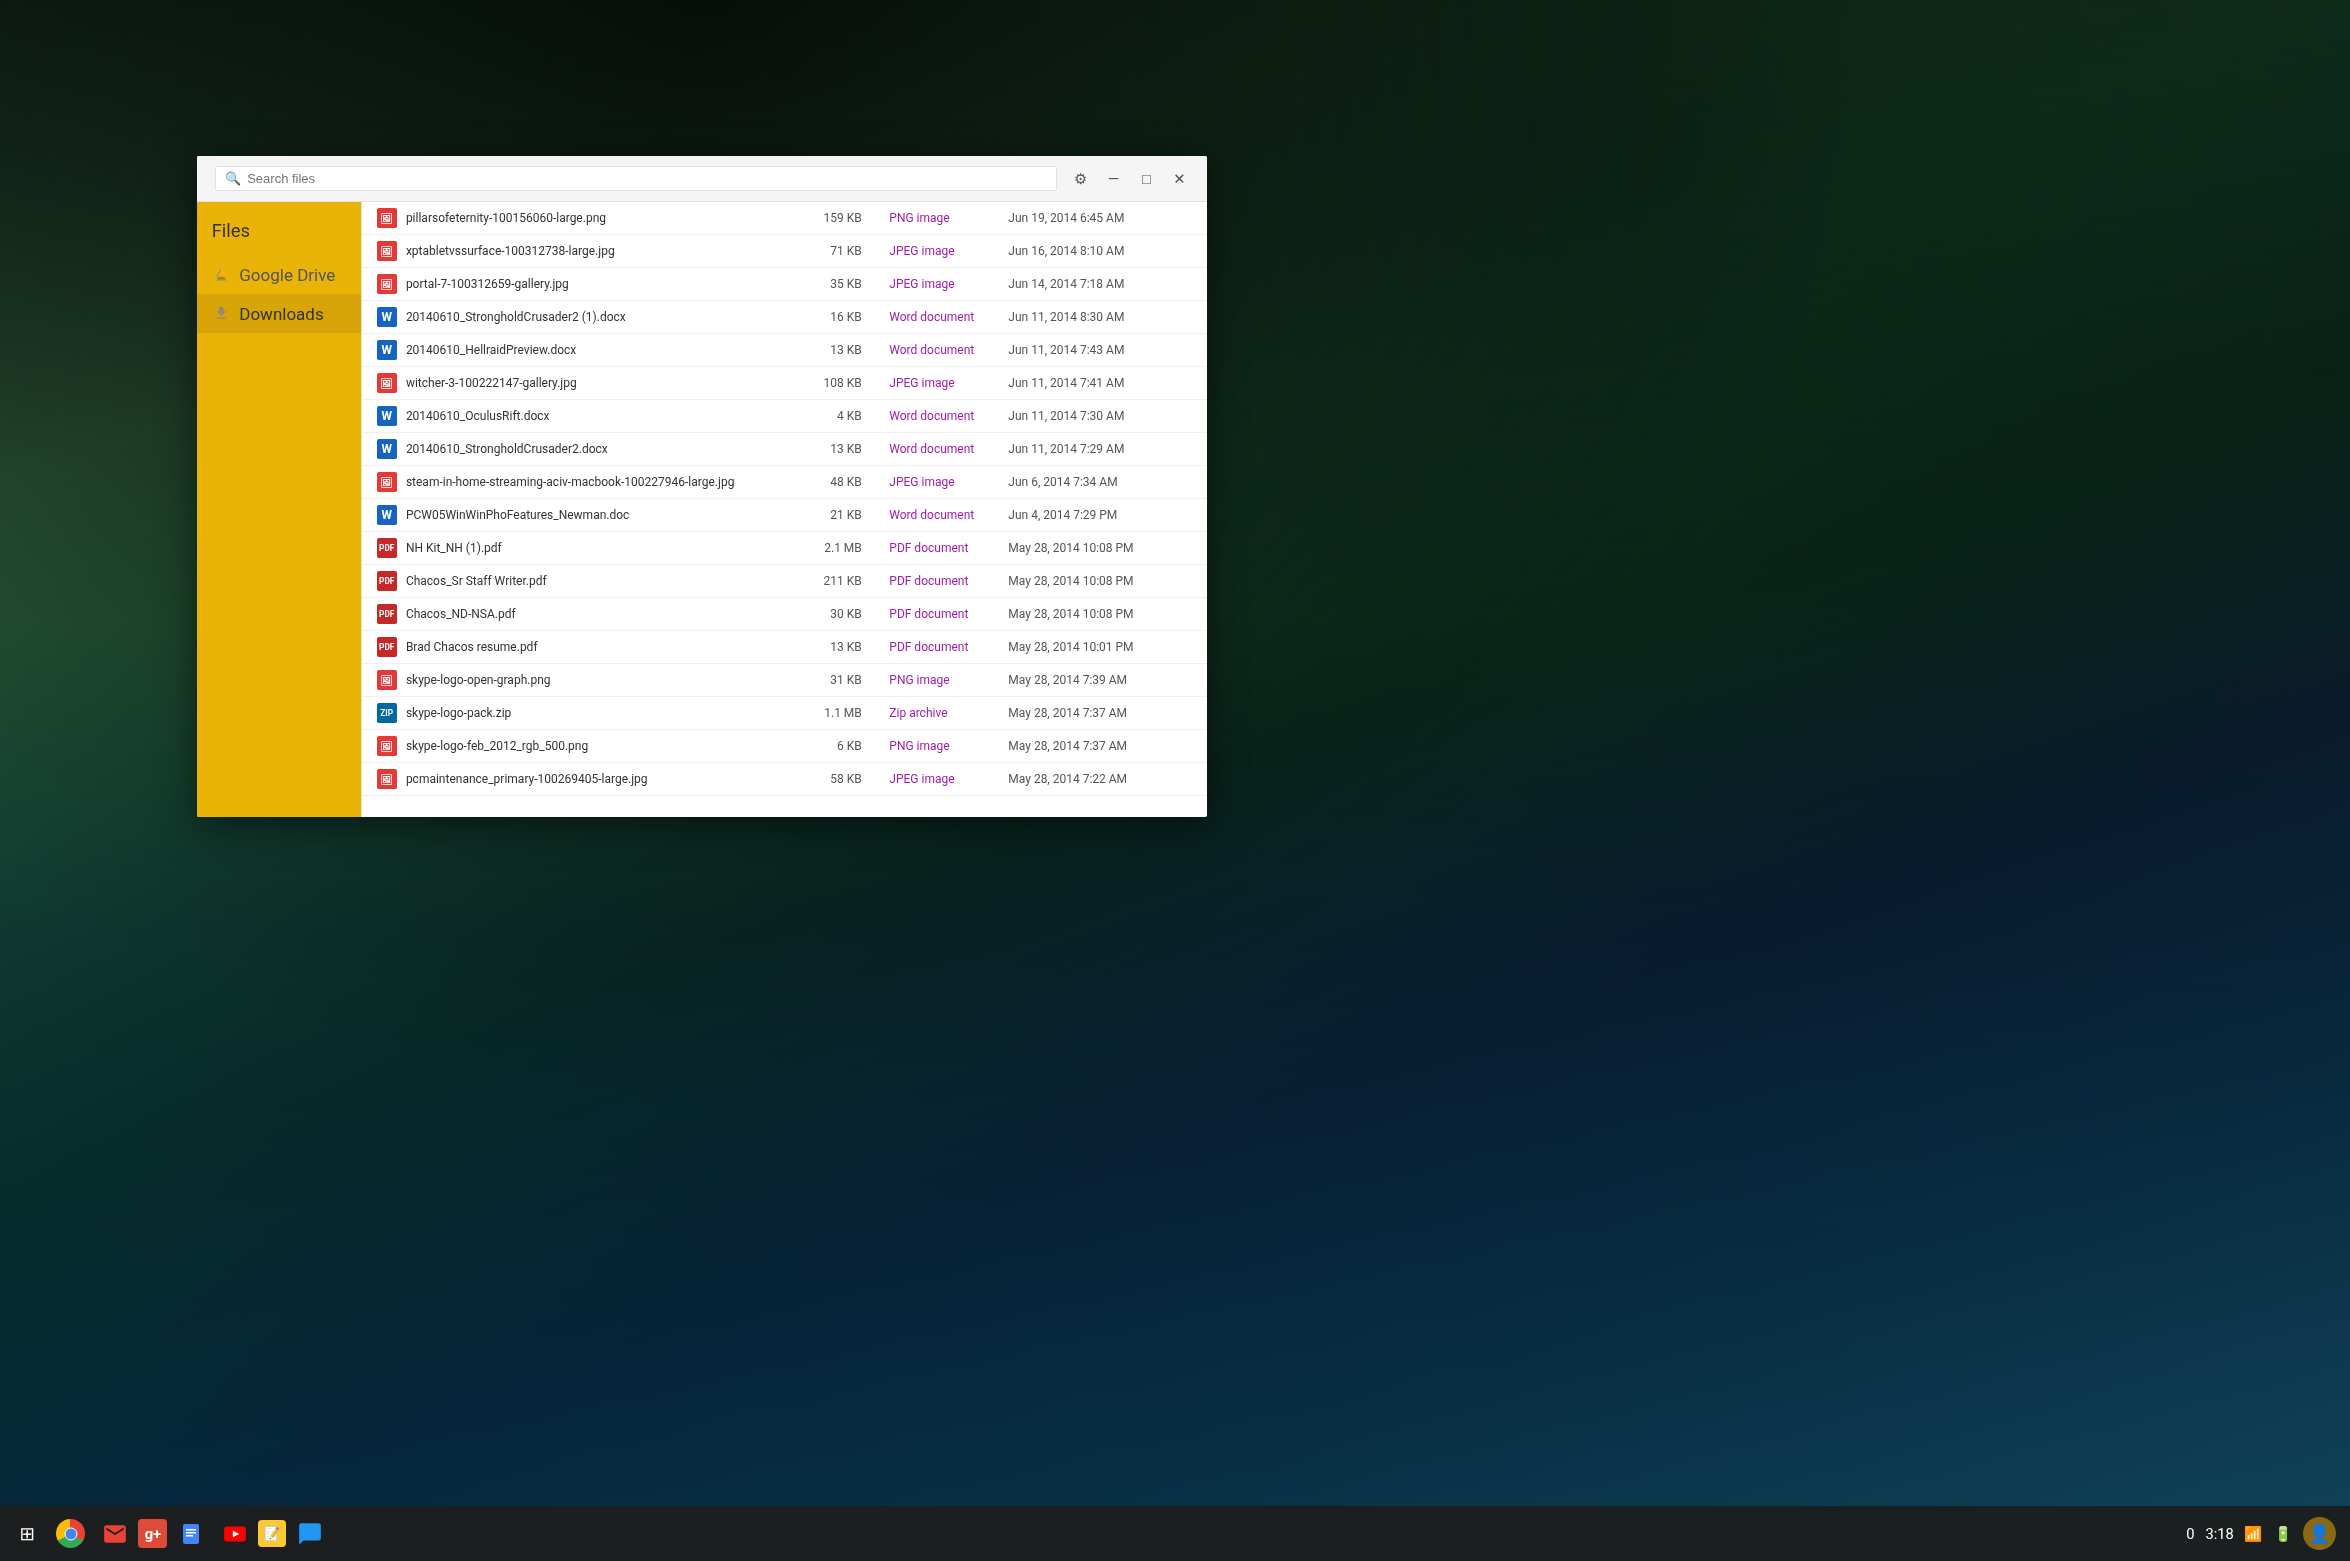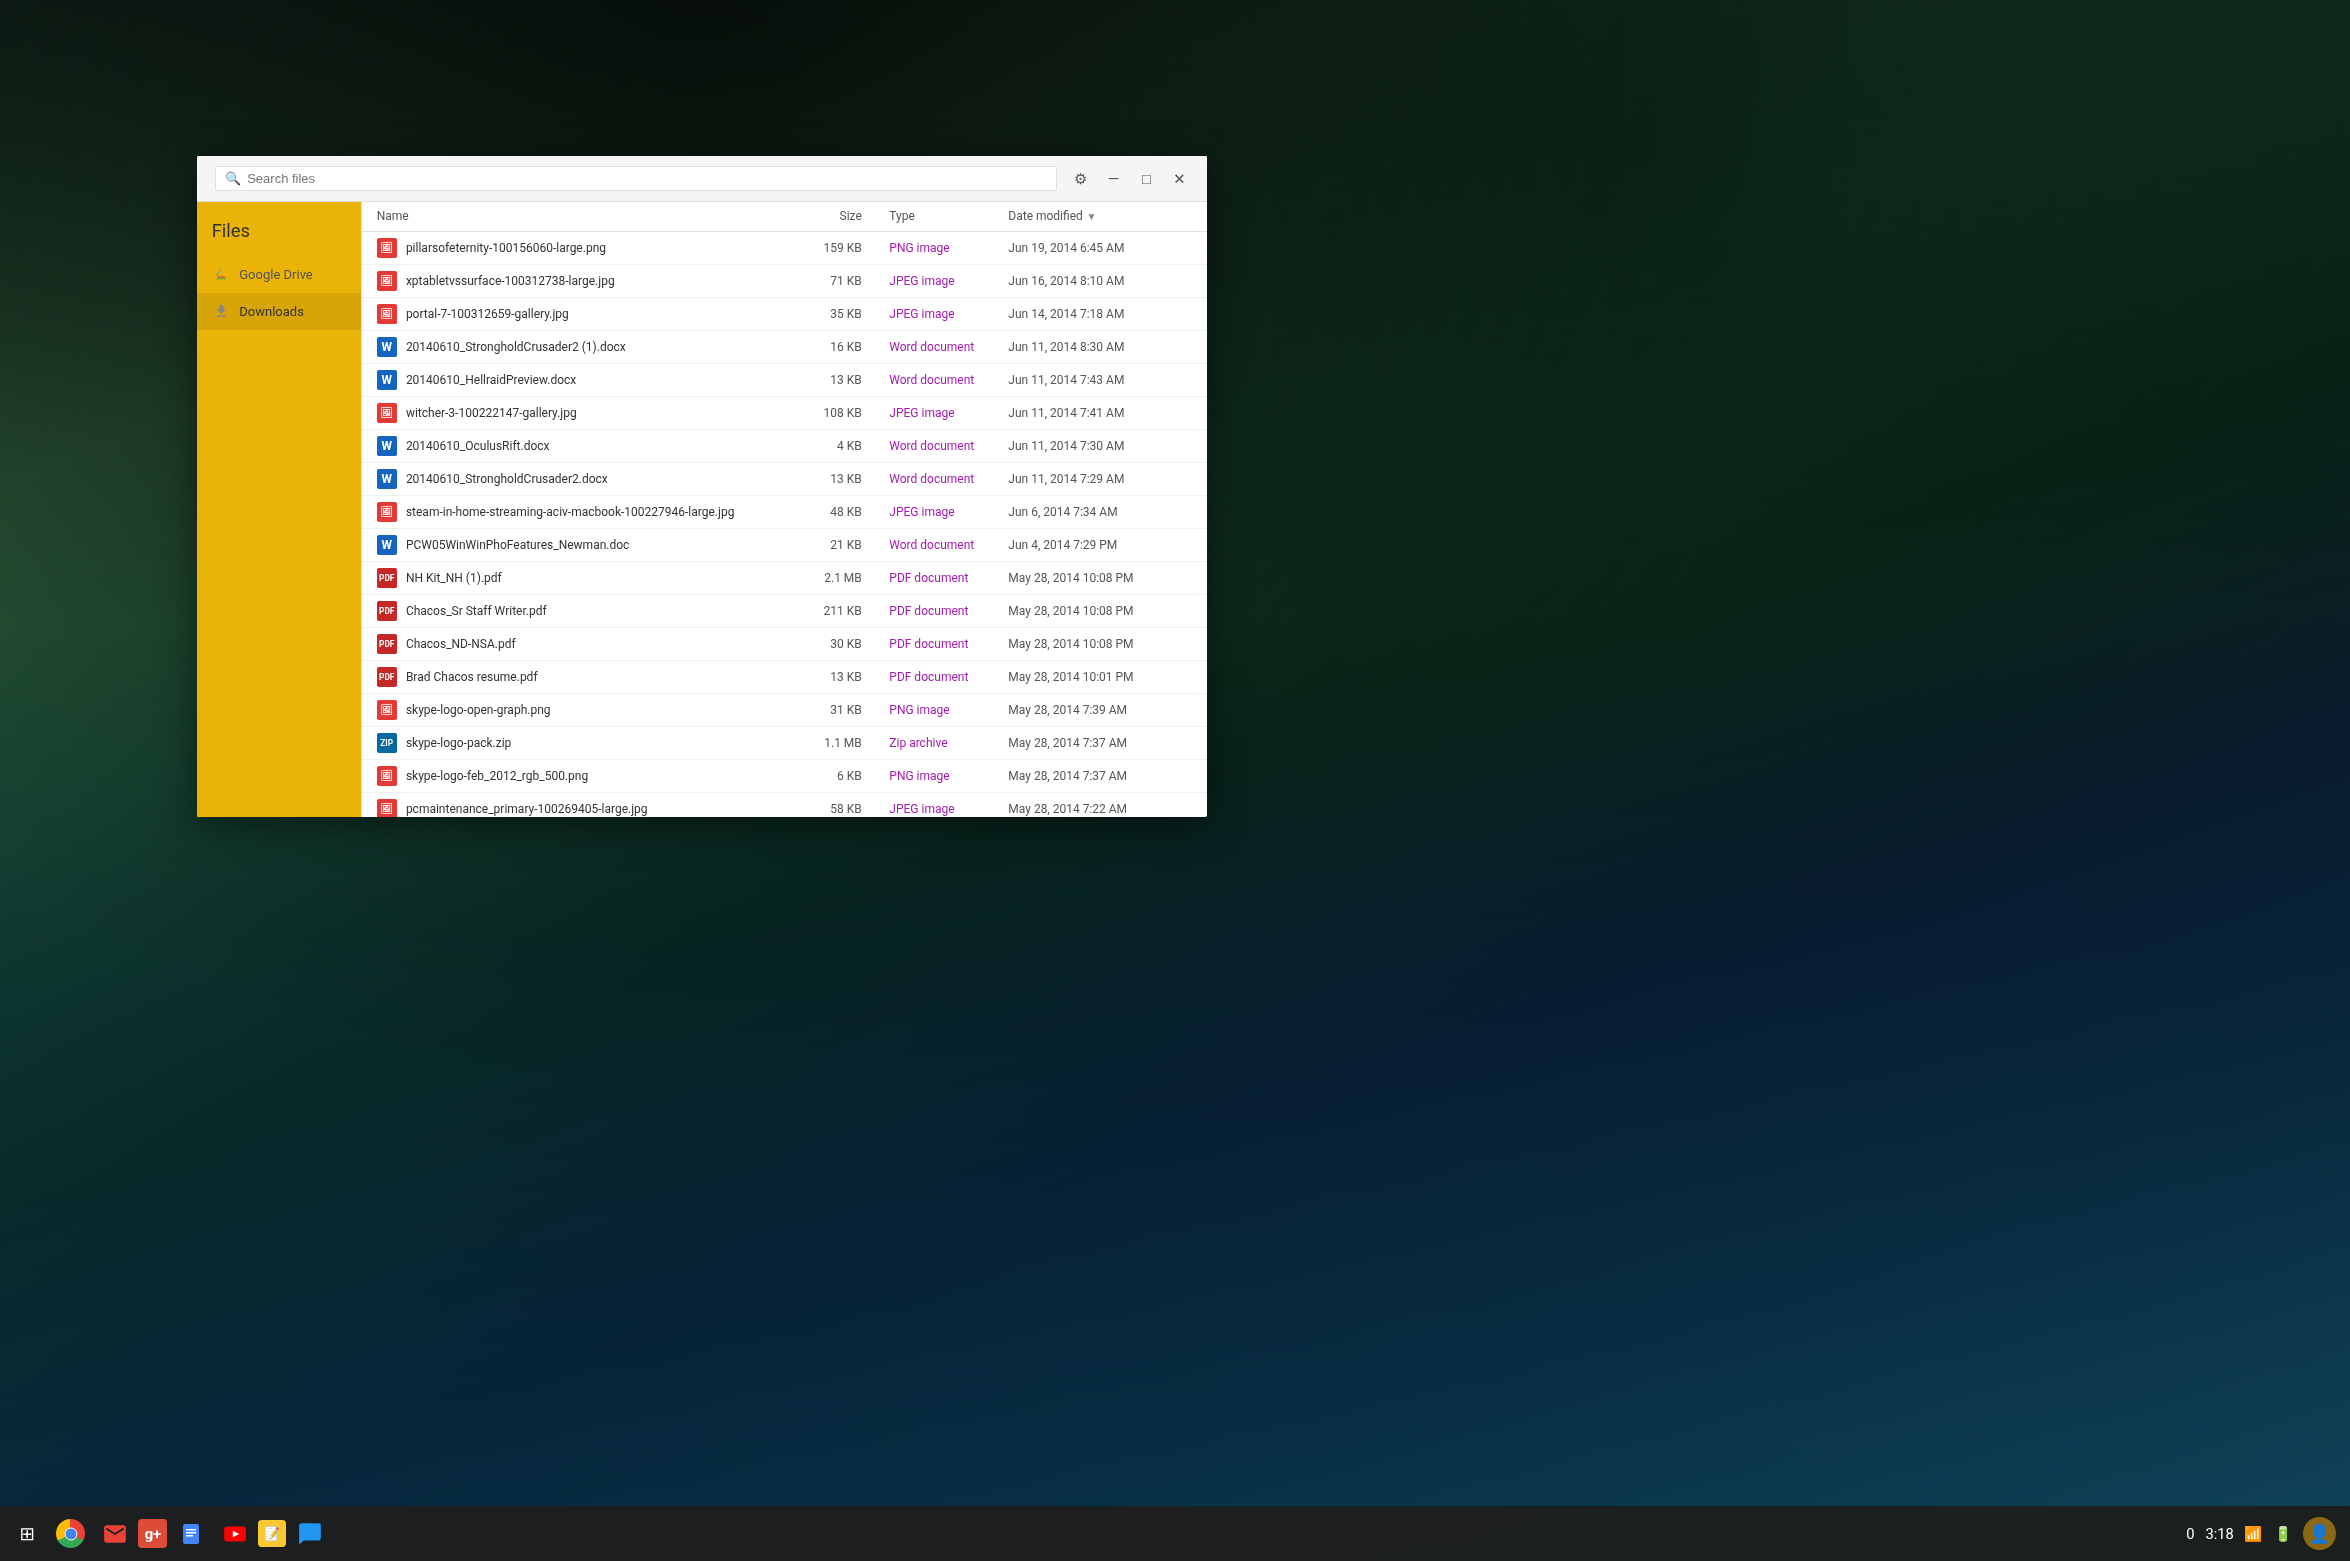--- a/index.html
+++ b/index.html
@@ -153,21 +153,21 @@
       color: #333;
       padding: 7.3px 14.7px 14.7px;
     }
 
     .sidebar-item {
       display: flex;
       align-items: center;
       gap: 9.2px;
       padding: 9.2px 14.7px;
       cursor: pointer;
-      font-size: 13px;
+      font-size: 17px;
       color: #555;
     }
 
     .sidebar-item.active {
       background: rgba(0,0,0,0.08);
       color: #333;
     }
 
     .sidebar-icon {
       width: 18.4px;
@@ -341,29 +341,20 @@
             <svg width="16.5" height="16.5" viewBox="0 0 24 24" fill="#888">
               <path d="M19 9h-4V3H9v6H5l7 7 7-7zM5 18v2h14v-2H5z"></path>
             </svg>
           </div>
           <span>Downloads</span>
         </div>
       </div>
 
       <div id="main-content">
 
-        <div id="column-headers">
-          <div class="col-header col-name">Name</div>
-          <div class="col-header col-size">Size</div>
-          <div class="col-header col-type">Type</div>
-          <div class="col-header col-date">
-            <span>Date modified</span>
-            <span class="sort-arrow">▼</span>
-          </div>
-        </div>
 
         <div id="file-list">
             <div class="file-row">
     <div class="file-icon icon-img" style="background:#e53935">🖼</div>
     <div class="file-name">pillarsofeternity-100156060-large.png</div>
     <div class="file-size">159 KB</div>
     <div class="file-type">PNG image</div>
     <div class="file-date">Jun 19, 2014 6:45 AM</div>
   </div>
             <div class="file-row">

